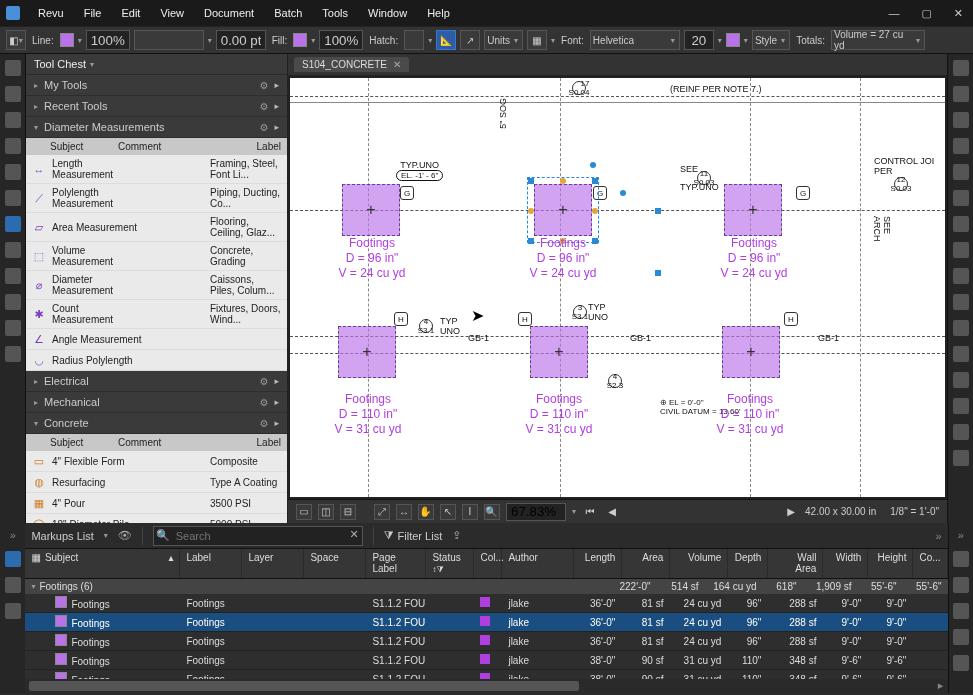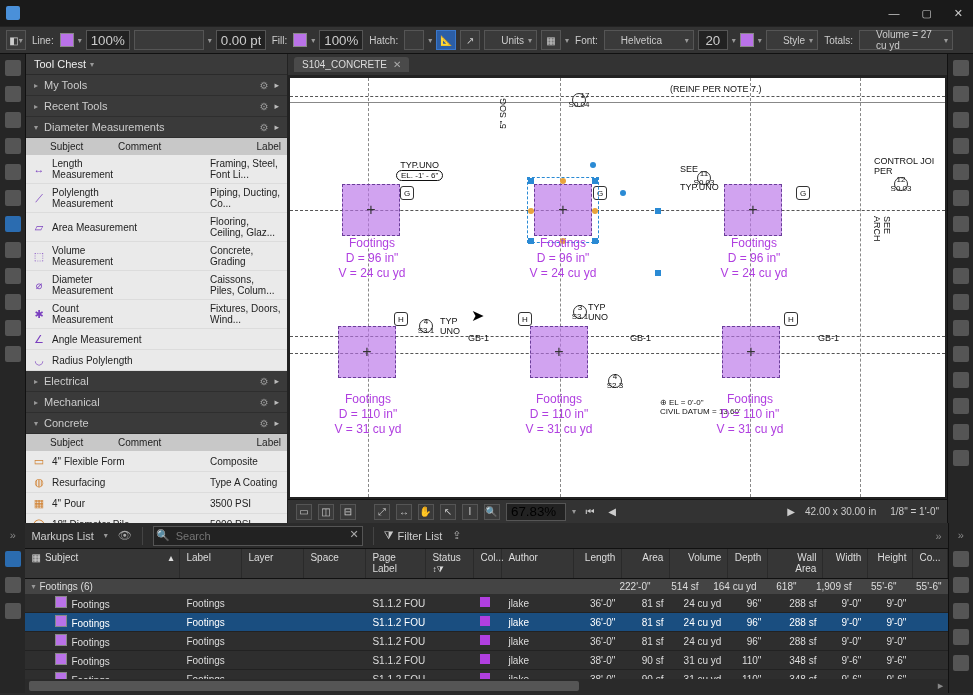--- a/index.html
+++ b/index.html
@@ -11,21 +11,21 @@
 .menu-item { padding: 0 10px; color: #eee; cursor: pointer; }
 .window-controls { margin-left: auto; display: flex; gap: 14px; color: #ccc; }
 .window-controls span { cursor: pointer; padding: 0 4px; }
 
 
 .toolbar { height: 28px; background: #333; border-top: 1px solid #222; border-bottom: 1px solid #111; display: flex; align-items: center; padding: 0 6px; gap: 4px; font-size: 10px; color: #ccc; }
 .tool-btn { width: 20px; height: 20px; background: #3a3a3a; border: 1px solid #555; display: inline-flex; align-items: center; justify-content: center; cursor: pointer; }
 .tool-label { margin: 0 2px; }
 .tool-input { background: #222; border: 1px solid #555; color: #ccc; height: 20px; padding: 0 4px; text-align: center; }
 .swatch { width: 14px; height: 14px; background: #b972e8; border: 1px solid #888; display: inline-block; }
-.dropdown { background: #3a3a3a; border: 1px solid #555; height: 20px; padding: 0 4px 0 16px; display: inline-flex; align-items: center; gap: 4px; }
+.dropdown { background: #3a3a3a; border: 1px solid #555; height: 20px; padding: 0 4px 0 2px; display: inline-flex; align-items: center; gap: 4px; }
 .chev { font-size: 8px; color: #999; }
 
 .accent-btn { background: #2b5ea6; border: 1px solid #3a78cc; }
 
 
 .main { display: flex; height: 469px; }
 .left-rail, .right-rail { width: 26px; background: #262626; display: flex; flex-direction: column; align-items: center; padding-top: 6px; gap: 10px; border-right: 1px solid #111; }
 .right-rail { border-right: none; border-left: 1px solid #111; }
 .rail-icon { width: 16px; height: 16px; background: #555; border-radius: 2px; cursor: pointer; }
 .rail-icon.active { background: #2b6cb0; }
@@ -94,20 +94,21 @@
 .mk-row .ricon { width: 12px; height: 12px; display: inline-block; background: linear-gradient(#b972e8,#b972e8); margin-right: 4px; border: 1px solid #888; }
 .hscroll { height: 14px; background: #2a2a2a; position: relative; }
 .hscroll .thumb { position: absolute; left: 4px; top: 2px; height: 10px; width: 550px; background: #555; border-radius: 2px; }
 .hscroll .arrow { position: absolute; top: 0; width: 14px; height: 14px; color: #888; text-align: center; }
 </style>
 </head>
 <body>
 
 <div class="menu-bar">
   <div class="logo"></div>
+  <div id="menu-host"><span class="menu-item">Revu</span><span class="menu-item">File</span><span class="menu-item">Edit</span><span class="menu-item">View</span><span class="menu-item">Document</span><span class="menu-item">Batch</span><span class="menu-item">Tools</span><span class="menu-item">Window</span><span class="menu-item">Help</span></div>
   <div class="window-controls">
     <span>—</span>
     <span>▢</span>
     <span>✕</span>
   </div>
 </div>
 
 <div class="toolbar">
   <div class="tool-btn">◧<span class="chev">▾</span></div>
   <span class="tool-label">Line:</span>
@@ -319,21 +320,21 @@
       <div class="dashed-h" style="left:0;right:0;top:132px"></div>
       <div class="dashed-h" style="left:0;right:0;top:258px"></div>
       <div class="dashed-h" style="left:0;right:0;top:275px"></div>
       <div class="dashed-v" style="top:0;bottom:0;left:78px"></div>
       <div class="dashed-v" style="top:0;bottom:0;left:270px"></div>
       <div class="dashed-v" style="top:0;bottom:0;left:460px"></div>
       <div class="dashed-v" style="top:0;bottom:0;left:570px"></div>
 
       <div class="anno" style="left:380px;top:6px">(REINF PER NOTE 7.)</div>
       <div class="anno" style="left:208px;top:20px;writing-mode:vertical-rl;transform:rotate(180deg)">5" SOG</div>
-      <div class="anno" style="left:282px;top:12px;text-align:right;white-space:pre"><span class="hex" style="border-radius:50%;white-space:pre">17
+      <div class="anno" style="left:282px;top:0;text-align:right;white-space:pre"><span class="hex" style="border-radius:50%;white-space:pre">17
 S0.04</span></div>
 
       <div class="anno" style="left:106px;top:82px;text-align:center">
         <div>TYP.UNO</div>
         <div style="border:1px solid #111;border-radius:8px;padding:0 4px;font-size:8px">EL. -1' - 6"</div>
       </div>
       <div class="anno" style="left:110px;top:108px"><span class="hex">G</span></div>
       <div class="anno" style="left:303px;top:108px"><span class="hex">G</span></div>
       <div class="anno" style="left:506px;top:108px"><span class="hex">G</span></div>
       <div class="anno" style="left:390px;top:86px">SEE</div>

